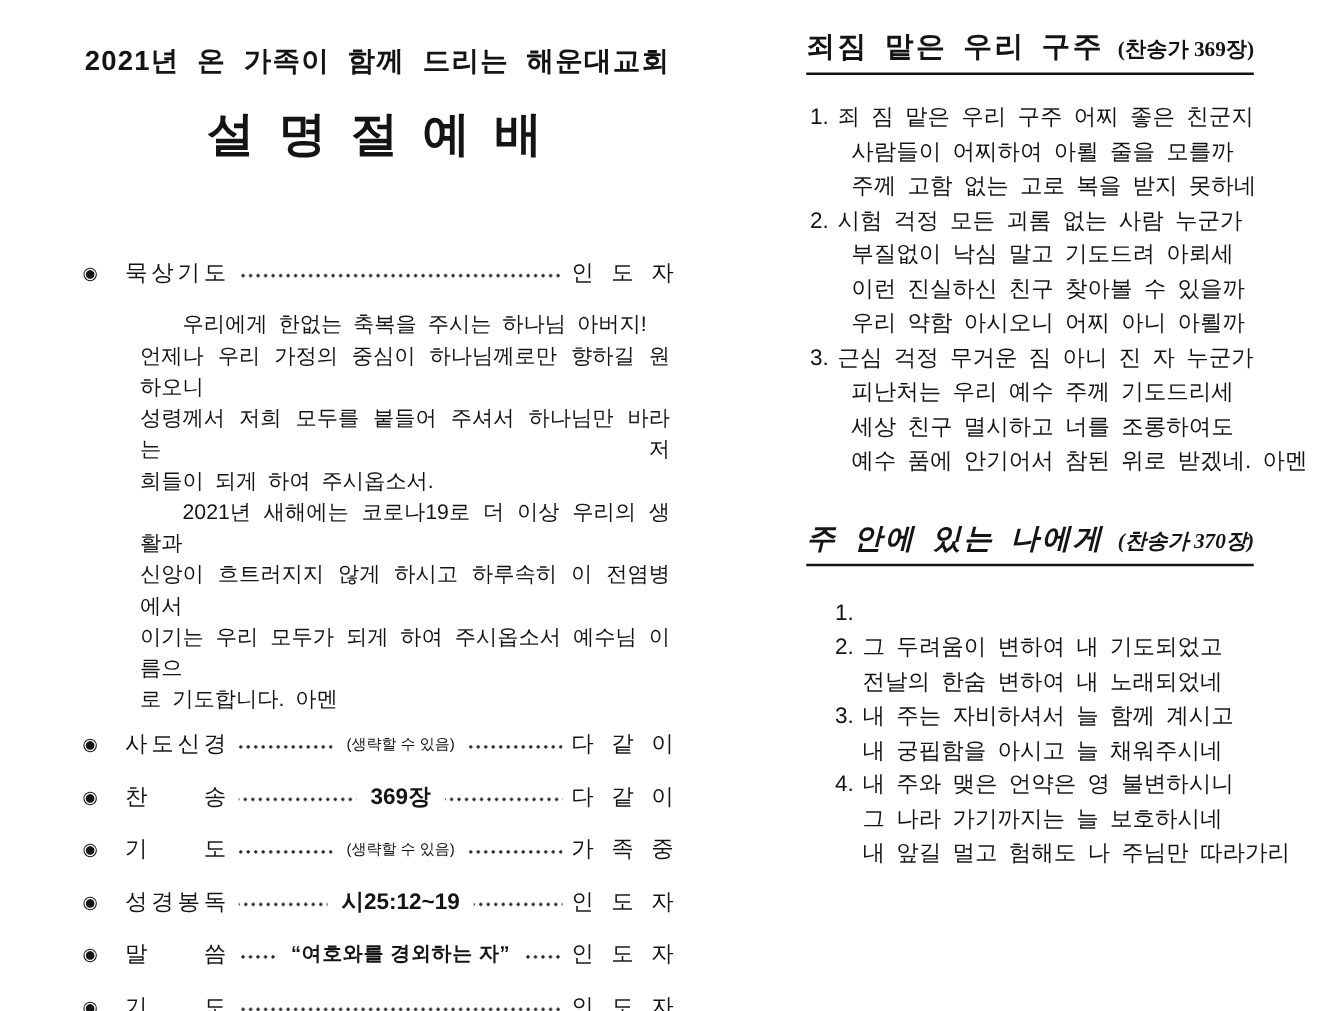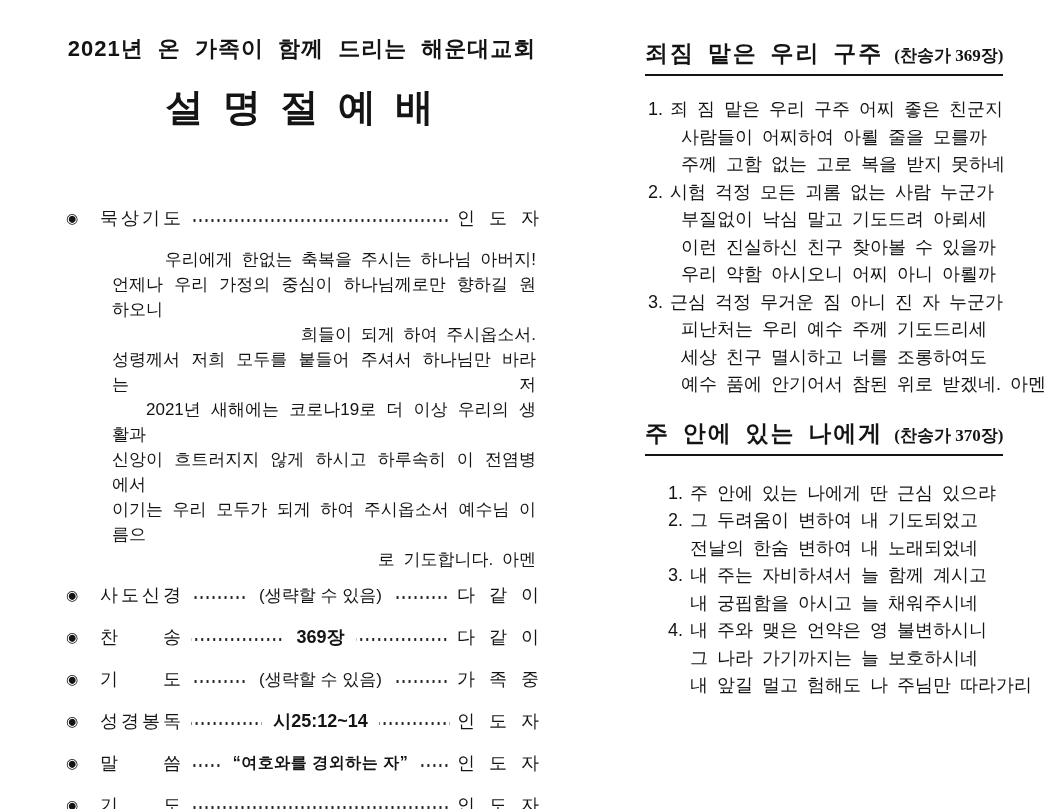--- a/index.html
+++ b/index.html
@@ -59,44 +59,44 @@
   .leader {
     flex: 1 1 auto;
     height: 3px;
     margin: 4px 7px 0 7px;
     background-image: radial-gradient(circle, #222 1.1px, transparent 1.4px);
     background-size: 6px 3px;
     background-repeat: repeat-x;
     background-position: center;
     min-width: 10px;
   }
-  .ocenter { flex-shrink: 0; padding: 0 4px; font-size: 17px; }
+  .ocenter { flex-shrink: 0; padding: 0 4px; font-size: 12px; }
   .ocenter.bold { font-weight: 700; font-size: 18px; }
   .ocenter.large { font-size: 16px; letter-spacing: 0.5px; }
   .oright {
     flex-shrink: 0;
     word-spacing: 7px;
     letter-spacing: 1px;
   }
 
   
   .prayer {
     margin: 8px 0 2px 48px;
     width: 424px;
     font-size: 17px;
     line-height: 25px;
   }
-  .prayer .line { white-space: pre-wrap; word-spacing: 4px; text-align: right; }
+  .prayer .line { white-space: pre-wrap; word-spacing: 4px; }
   .prayer .indent { text-indent: 34px; }
   .prayer .j { text-align: justify; text-align-last: justify; }
 
   
   .hymn-title-wrap { display: block; }
-  .hymn1 .hymn-title-wrap { margin-top: 38px; }
-  .hymn2 .hymn-title-wrap { margin-top: 19px; }
+  .hymn1 .hymn-title-wrap { margin-top: 22px; }
+  .hymn2 .hymn-title-wrap { margin-top: 32px; font-style: italic; }
   .hymn-title {
     display: inline-block;
     border-bottom: 2px solid #141414;
     padding-bottom: 5px;
     font-family: "Liberation Serif", "DejaVu Serif", serif;
     font-weight: 700;
     white-space: nowrap;
   }
   .hymn-title .t { font-size: 23px; letter-spacing: 2px; word-spacing: 5px; }
   .hymn-title .r { font-size: 17px; margin-left: 7px; letter-spacing: 0; }
@@ -129,22 +129,22 @@
     <span class="bullet">◉</span>
     <span class="olabel">묵상기도</span>
     <span class="leader"></span>
     <span class="oright">인 도 자</span>
   </div>
 
   <div class="prayer">
 
   <div class="line indent">우리에게 한없는 축복을 주시는 하나님 아버지!</div>
       <div class="line j">언제나 우리 가정의 중심이 하나님께로만 향하길 원하오니</div>
+      <div class="line j">성령께서 저희 모두를 붙들어 주셔서 하나님만 바라는 저</div>
       <div class="line">희들이 되게 하여 주시옵소서.</div>
-      <div class="line j">성령께서 저희 모두를 붙들어 주셔서 하나님만 바라는 저</div>
       <div class="line indent j">2021년 새해에는 코로나19로 더 이상 우리의 생활과</div>
       <div class="line j">신앙이 흐트러지지 않게 하시고 하루속히 이 전염병에서</div>
       <div class="line j">이기는 우리 모두가 되게 하여 주시옵소서 예수님 이름으</div>
       <div class="line">로 기도합니다. 아멘</div>
     </div>
 
   <div>
 
   <div class="order-row">
       <span class="bullet">◉</span>
@@ -167,21 +167,21 @@
       <span class="olabel">기　　도</span>
       <span class="leader"></span>
       <span class="ocenter">(생략할 수 있음)</span>
       <span class="leader"></span>
       <span class="oright">가 족 중</span>
     </div>
       <div class="order-row">
       <span class="bullet">◉</span>
       <span class="olabel">성경봉독</span>
       <span class="leader"></span>
-      <span class="ocenter bold">시25:12~14</span>
+      <span class="ocenter bold">시25:12~19</span>
       <span class="leader bold"></span>
       <span class="oright">인 도 자</span>
     </div>
       <div class="order-row">
       <span class="bullet">◉</span>
       <span class="olabel">말　　씀</span>
       <span class="leader"></span>
       <span class="ocenter bold large">“여호와를 경외하는 자”</span>
       <span class="leader bold large"></span>
       <span class="oright">인 도 자</span>
@@ -260,21 +260,20 @@
     <div class="hymn-title-wrap">
       <span class="hymn-title">
         <span class="t">주 안에 있는 나에게</span>
         <span class="r">(찬송가 370장)</span>
       </span>
     </div>
     <div class="hymn-lines">
 
     <div class="hymn-line">
         <span class="num">1.</span>
-        <span class="txt">주 안에 있는 나에게 딴 근심 있으랴</span>
       </div>
         <div class="hymn-line">
         <span class="num">2.</span>
         <span class="txt">그 두려움이 변하여 내 기도되었고</span>
       </div>
         <div class="hymn-line">
         <span class="num"></span>
         <span class="txt">전날의 한숨 변하여 내 노래되었네</span>
       </div>
         <div class="hymn-line">

